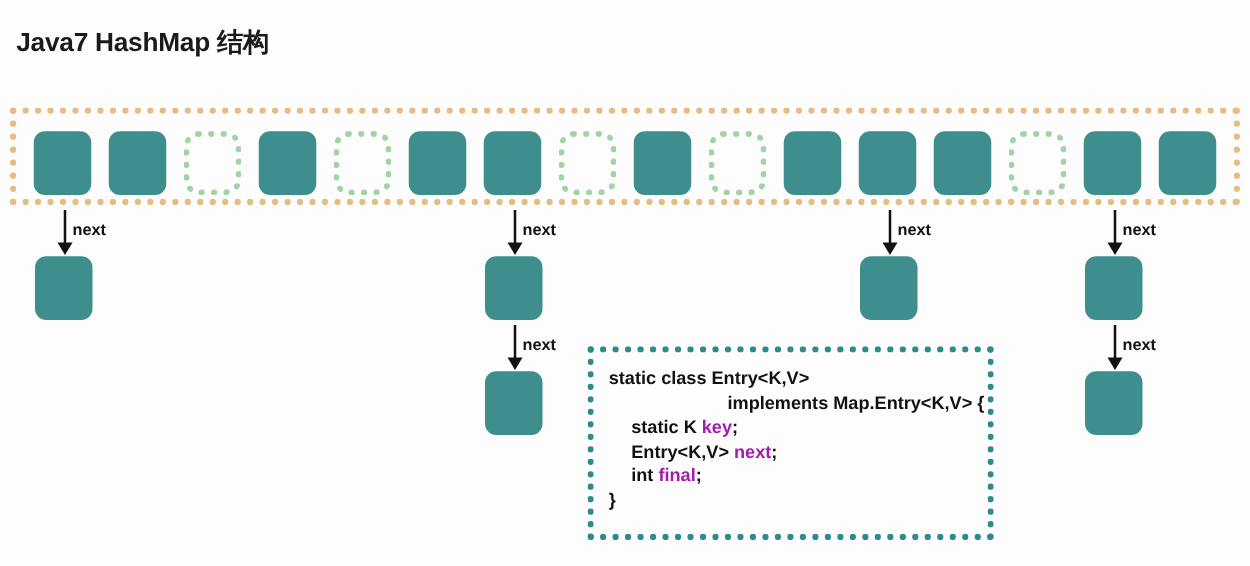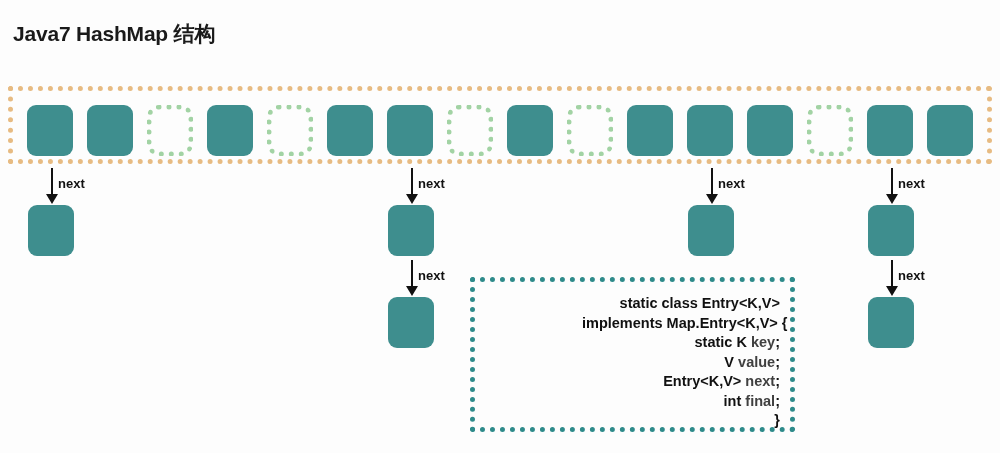--- a/index.html
+++ b/index.html
@@ -128,24 +128,23 @@
     background: #fdfdfd;
     padding: 12px 10px 0 12px;
   }
   .code-line {
     font-family: "Liberation Sans", sans-serif;
     font-size: 14.5px;
     font-weight: bold;
     color: #111111;
     line-height: 19.5px;
     white-space: pre;
-    text-align: right;
   }
   .code-line .field {
-    color: #404040;
+    color: #a21caf;
   }
   .ind1 { padding-left: 0px; }
   .ind2 { padding-left: 95px; }
   .ind3 { padding-left: 18px; }
 </style>
 </head>
 <body>
 
 <div id="canvas">
 
@@ -216,19 +215,18 @@
           <div class="lbl">next</div>
         </div>
         <div class="node" style="left: 868px; top: 297px;"></div>
       </div>
     </div>
 
   <div id="code-box">
       <div class="code-line ind1"><span>static class Entry&lt;K,V&gt;</span></div>
       <div class="code-line ind2"><span>implements Map.Entry&lt;K,V&gt; {</span></div>
       <div class="code-line ind3"><span>static K </span><span class="field">key</span><span>;</span></div>
-      <div class="code-line ind3"><span>V </span><span class="field">value</span><span>;</span></div>
       <div class="code-line ind3"><span>Entry&lt;K,V&gt; </span><span class="field">next</span><span>;</span></div>
       <div class="code-line ind3"><span>int </span><span class="field">final</span><span>;</span></div>
       <div class="code-line ind1"><span>}</span></div>
     </div>
 
 </div>
 
 </body></html>

